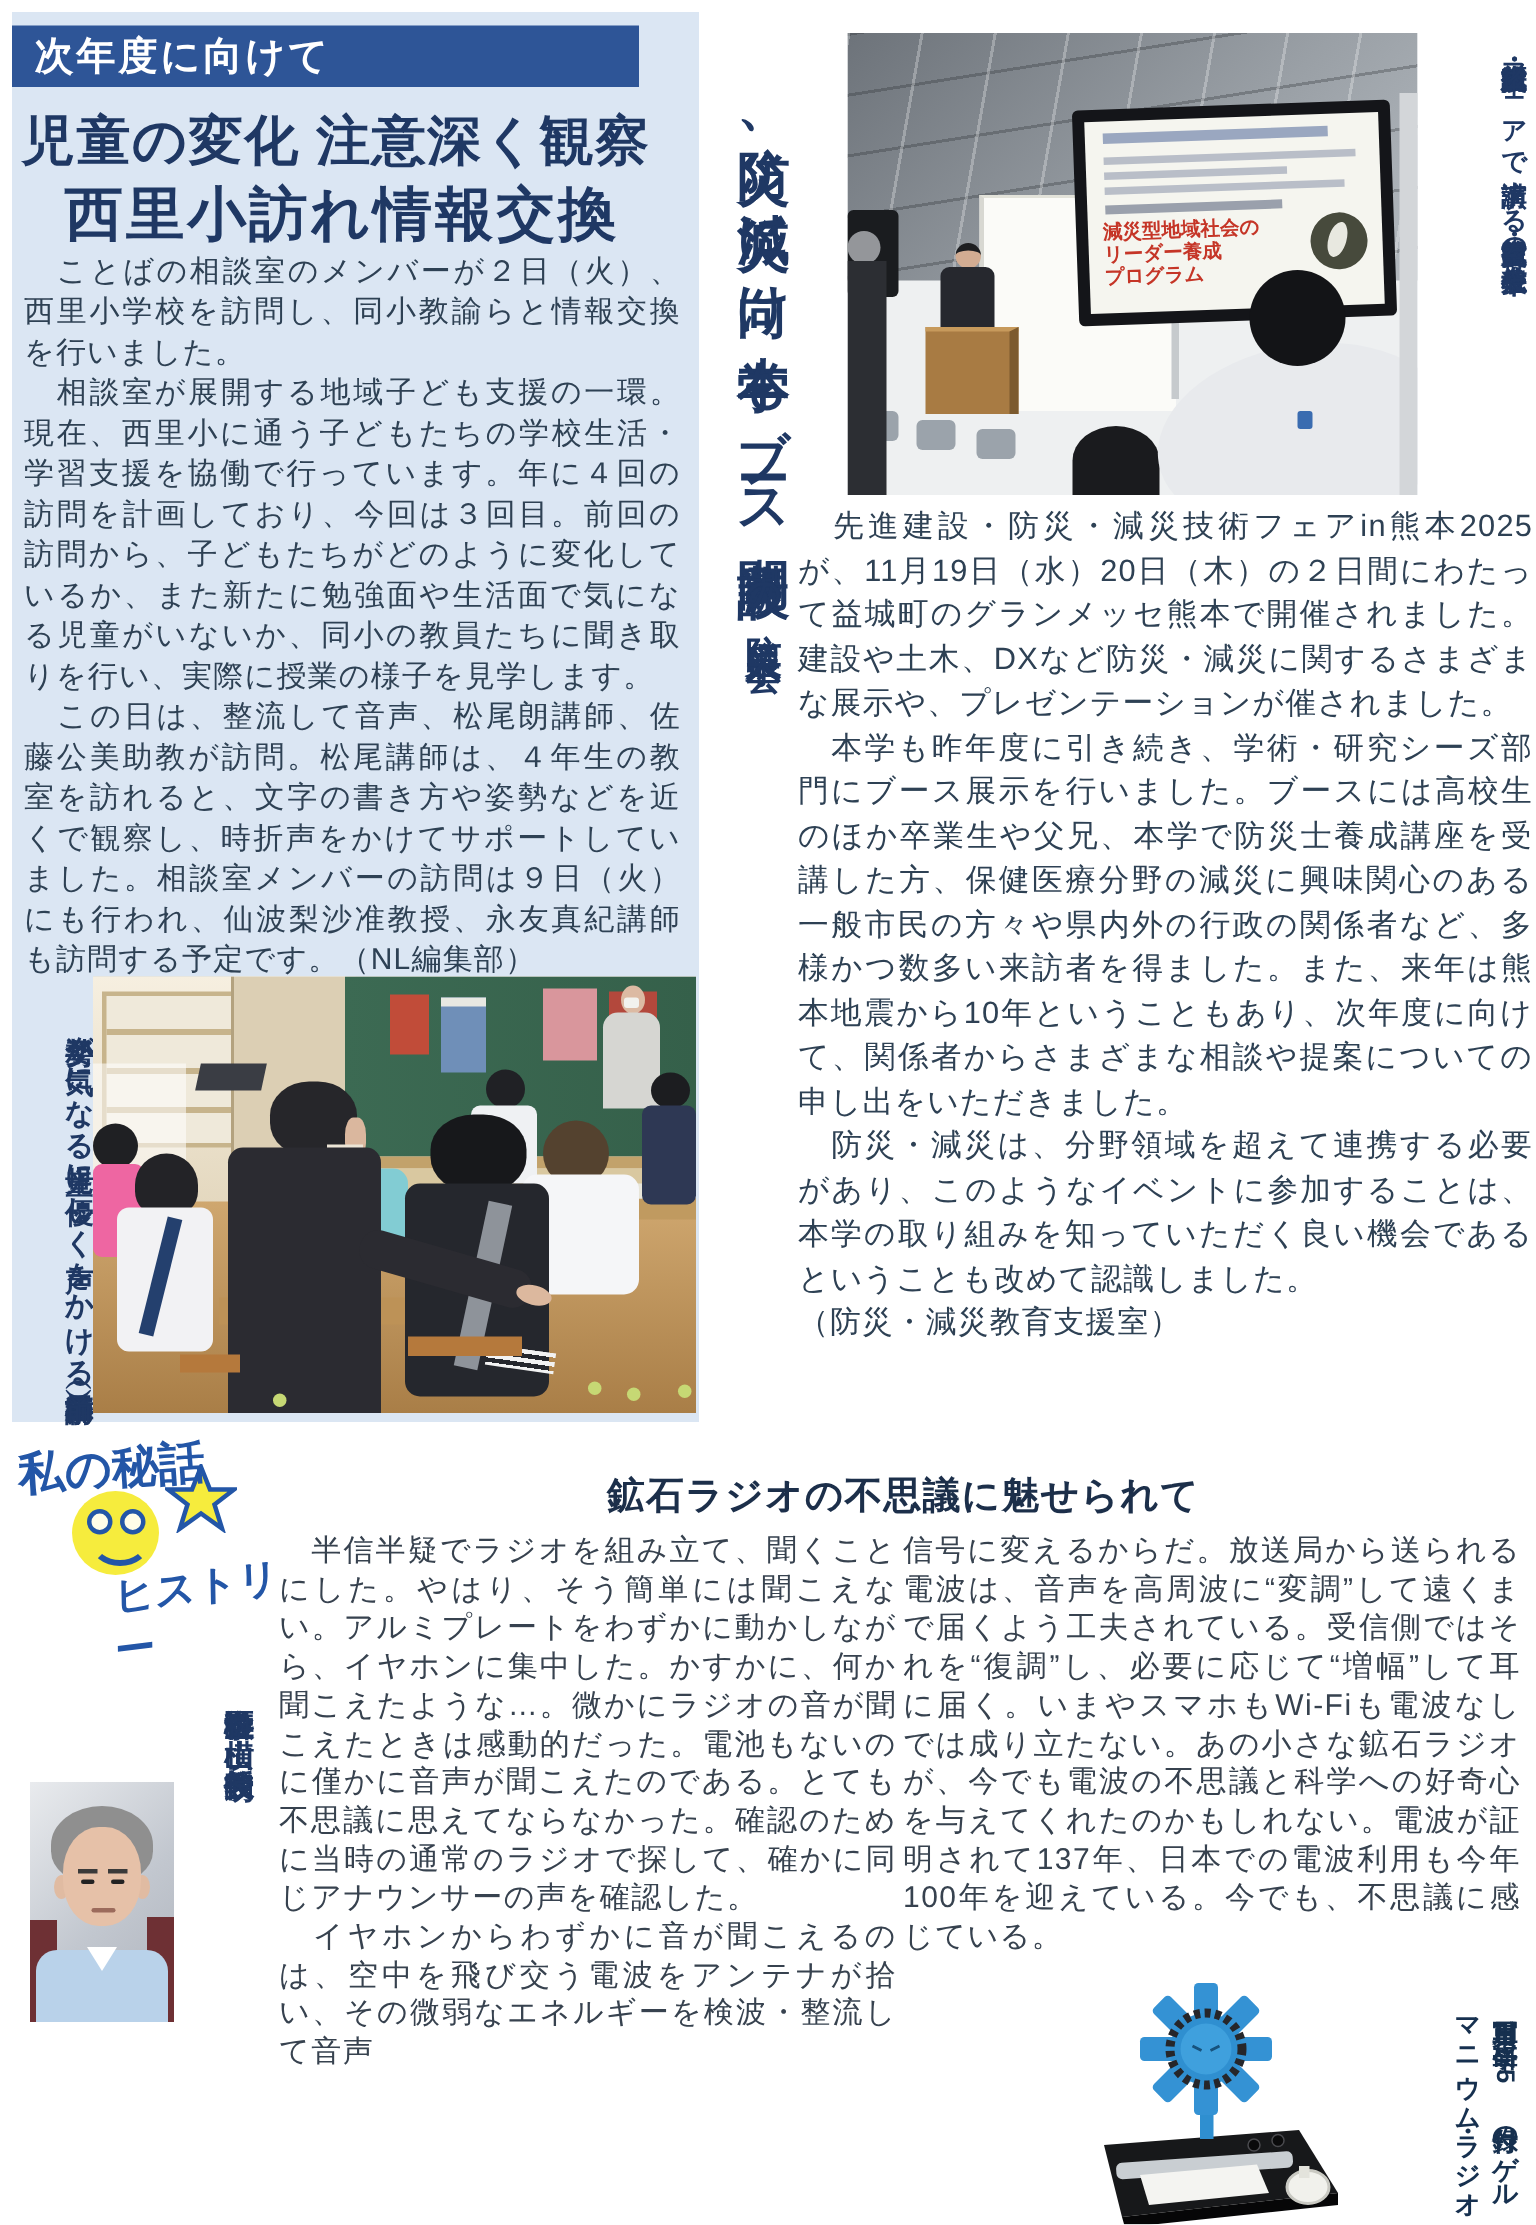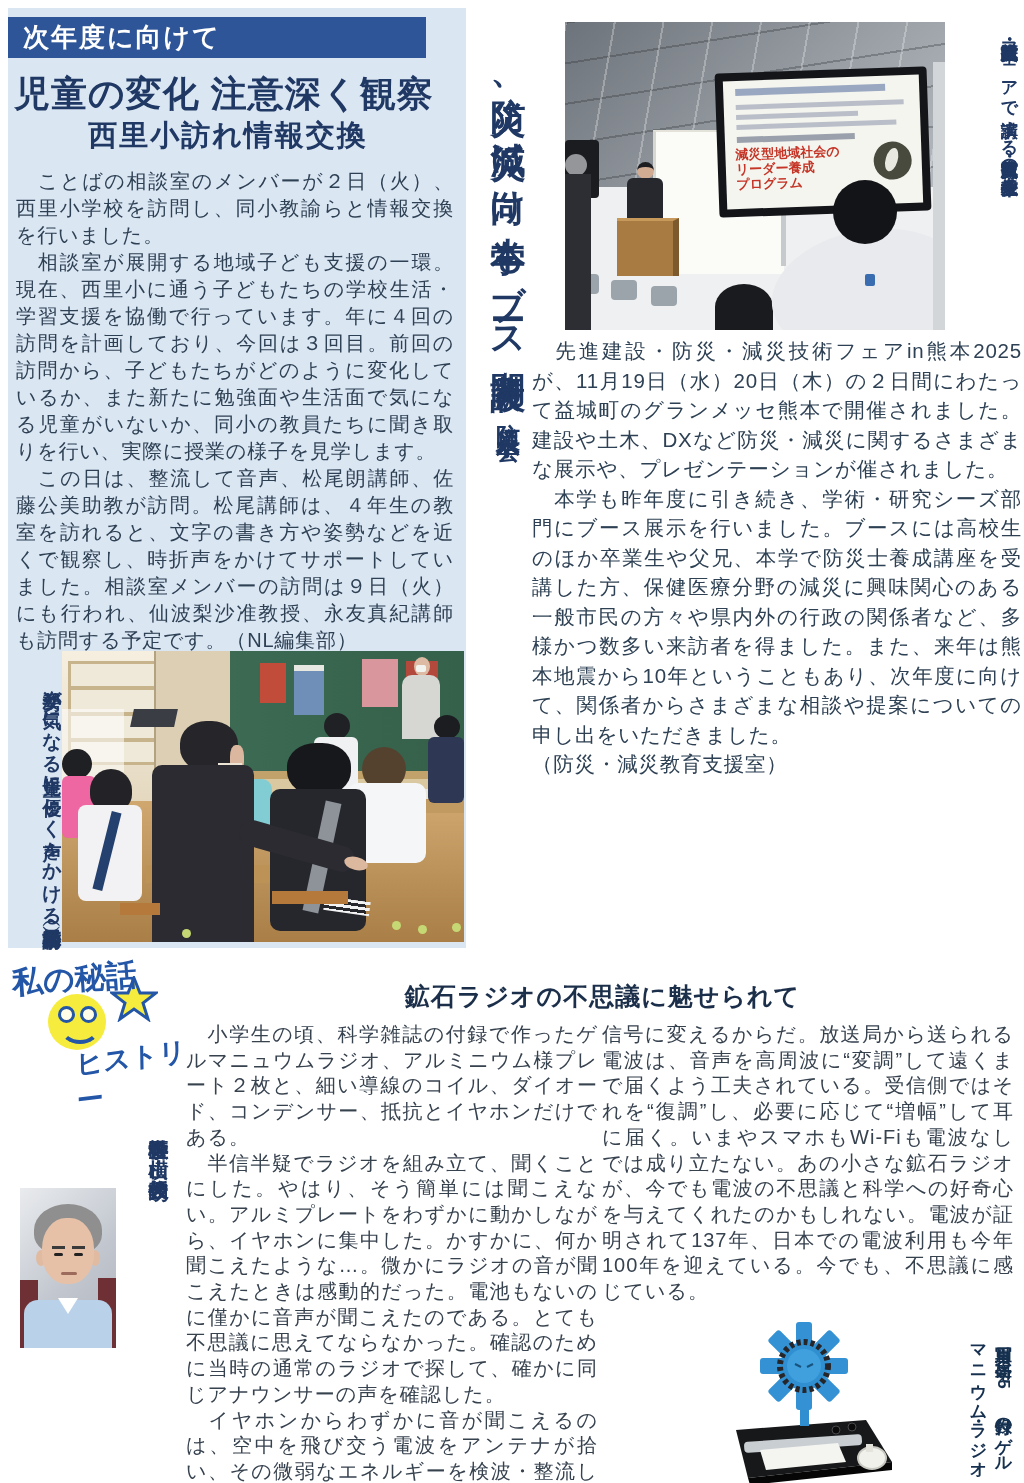--- a/index.html
+++ b/index.html
@@ -8,21 +8,21 @@
   .abs{position:absolute;}
   .v{writing-mode:vertical-rl;text-orientation:mixed;}
   .navy{color:#1f3864;}
   p{margin:0;}
   .jp-body p{text-align:justify;}
   
   .panel{left:8px;top:8px;width:458px;height:940px;background:#dbe6f3;}
   .banner{left:8px;top:17px;width:418px;height:41px;background:#2e5597;color:#ffffff;
           font-weight:bold;font-size:26px;line-height:41px;padding-left:15px;box-sizing:border-box;letter-spacing:2px;}
   .k-title{left:14px;top:70px;width:446px;font-size:36px;font-weight:bold;letter-spacing:1px;}
-  .k-sub{left:8px;top:116px;width:440px;font-size:29px;font-weight:bold;text-align:center;letter-spacing:2px;font-family:Liberation Serif, serif;}
+  .k-sub{left:8px;top:116px;width:440px;font-size:39px;font-weight:bold;text-align:center;letter-spacing:2px;font-family:Liberation Serif, serif;}
   .k-body{left:16px;top:168px;width:438px;font-size:20px;line-height:27px;letter-spacing:0.8px;color:#2e4154;}
   
   .cap{font-weight:bold;color:#1f3864;}
   
   .b-head{left:478px;top:70px;width:56px;height:900px;line-height:52px;}
   .b-head .big{font-size:35px;font-weight:bold;letter-spacing:3px;}
   .b-head .small{font-size:24px;font-weight:bold;letter-spacing:4px;}
   .b-body{left:532px;top:336px;width:490px;font-size:20.5px;line-height:29.5px;letter-spacing:0.8px;color:#2e4154;}
   .credit{text-align:right;padding-right:14px;}
   
@@ -144,40 +144,40 @@
   <div class="ph" style="left:268px;top:158px;width:64px;height:64px;background:#131417;border-radius:50%;"></div>
   <div class="ph" style="left:300px;top:252px;width:10px;height:12px;background:#3a6cb0;border-radius:2px;"></div>
   <div class="ph" style="left:368px;top:40px;width:12px;height:268px;background:#d3d6d9;"></div>
 </div>
 
 <div class="abs v cap" style="left:944px;top:30px;width:78px;height:258px;font-size:17px;line-height:25px;">先進建設・防災・減災技術フェアで講演する防災・減災教育支援室の佐々木千穂教授</div>
 
 <div class="abs b-body jp-body">
   <p>　先進建設・防災・減災技術フェアin熊本2025が、11月19日（水）20日（木）の２日間にわたって益城町のグランメッセ熊本で開催されました。建設や土木、DXなど防災・減災に関するさまざまな展示や、プレゼンテーションが催されました。</p>
   <p>　本学も昨年度に引き続き、学術・研究シーズ部門にブース展示を行いました。ブースには高校生のほか卒業生や父兄、本学で防災士養成講座を受講した方、保健医療分野の減災に興味関心のある一般市民の方々や県内外の行政の関係者など、多様かつ数多い来訪者を得ました。また、来年は熊本地震から10年ということもあり、次年度に向けて、関係者からさまざまな相談や提案についての申し出をいただきました。</p>
+  <p>　防災・減災は、分野領域を超えて連携する必要があり、このようなイベントに参加することは、本学の取り組みを知っていただく良い機会であるということも改めて認識しました。</p>
   <p class="credit">（防災・減災教育支援室）</p>
 </div>
 
 <div class="abs" style="left:12px;top:958px;width:175px;height:122px;">
   <svg class="ph" style="left:98px;top:18px;" width="48" height="46" viewBox="0 0 48 46">
     <polygon points="24,2 30,17 46,17 33,27 38,43 24,33 10,43 15,27 2,17 18,17" fill="#f6ec3d" stroke="#2356a7" stroke-width="3"></polygon>
   </svg>
   <div class="ph smiley" style="left:36px;top:36px;">
     <div class="eye" style="left:10px;"></div>
     <div class="eye" style="left:32px;"></div>
     <div class="smile"></div>
   </div>
   <div class="ph logo-top" style="left:0;top:0;">私の秘話</div>
   <div class="ph logo-bottom" style="left:64px;top:82px;">ヒストリー</div>
 </div>
 
 <div class="abs h-title">鉱石ラジオの不思議に魅せられて</div>
 
 <div class="abs h-col jp-body" style="left:186px;">
-  <p>　小学生の頃、科学雑誌の付録で作ったゲルマニュウムラジオ、アルミニウム様プレート２枚と、細い導線のコイル、ダイオード、コンデンサー、抵抗とイヤホンだけである。</p>
   <p>　半信半疑でラジオを組み立て、聞くことにした。やはり、そう簡単には聞こえない。アルミプレートをわずかに動かしながら、イヤホンに集中した。かすかに、何か聞こえたような…。微かにラジオの音が聞こえたときは感動的だった。電池もないのに僅かに音声が聞こえたのである。とても不思議に思えてならなかった。確認のために当時の通常のラジオで探して、確かに同じアナウンサーの声を確認した。</p>
   <p>　イヤホンからわずかに音が聞こえるのは、空中を飛び交う電波をアンテナが拾い、その微弱なエネルギーを検波・整流して音声</p>
 </div>
 <div class="abs h-col jp-body" style="left:602px;">
   <p>信号に変えるからだ。放送局から送られる電波は、音声を高周波に“変調”して遠くまで届くよう工夫されている。受信側ではそれを“復調”し、必要に応じて“増幅”して耳に届く。いまやスマホもWi-Fiも電波なしでは成り立たない。あの小さな鉱石ラジオが、今でも電波の不思議と科学への好奇心を与えてくれたのかもしれない。電波が証明されて137年、日本での電波利用も今年100年を迎えている。今でも、不思議に感じている。</p>
 </div>
 
 <div class="abs photo" style="left:20px;top:1188px;width:96px;height:160px;background:linear-gradient(135deg,#e9ebee,#c2c7cf 55%,#aeb3bc);">
   <div class="ph" style="left:0;top:92px;width:18px;height:68px;background:#6e3034;"></div>
   <div class="ph" style="left:78px;top:90px;width:18px;height:70px;background:#6e3034;"></div>

